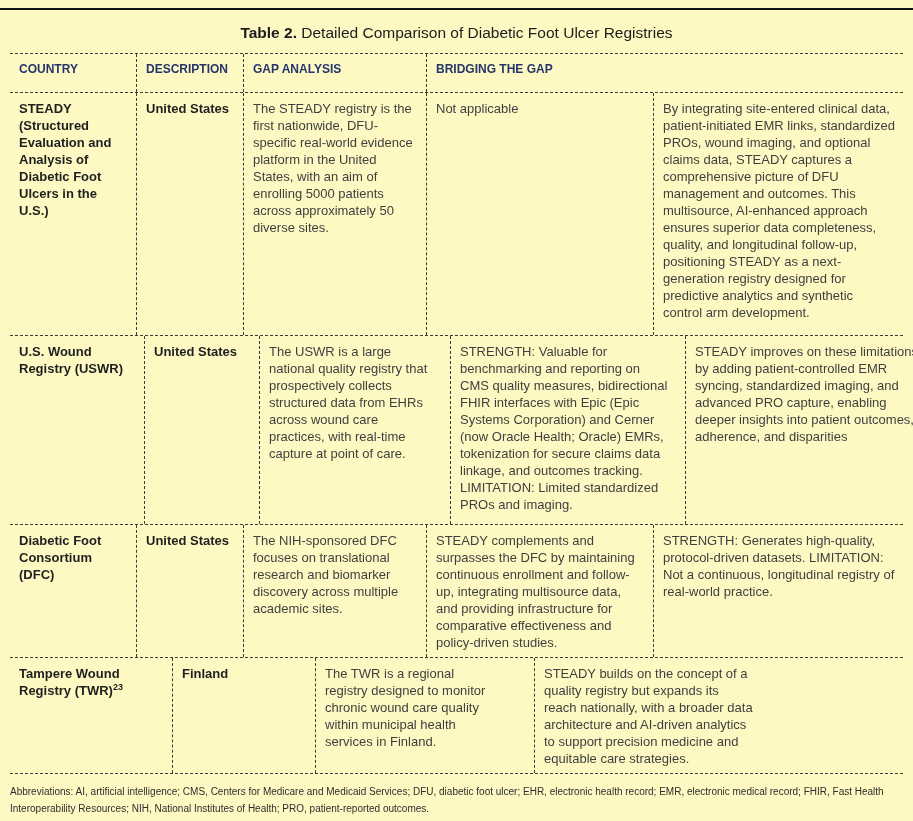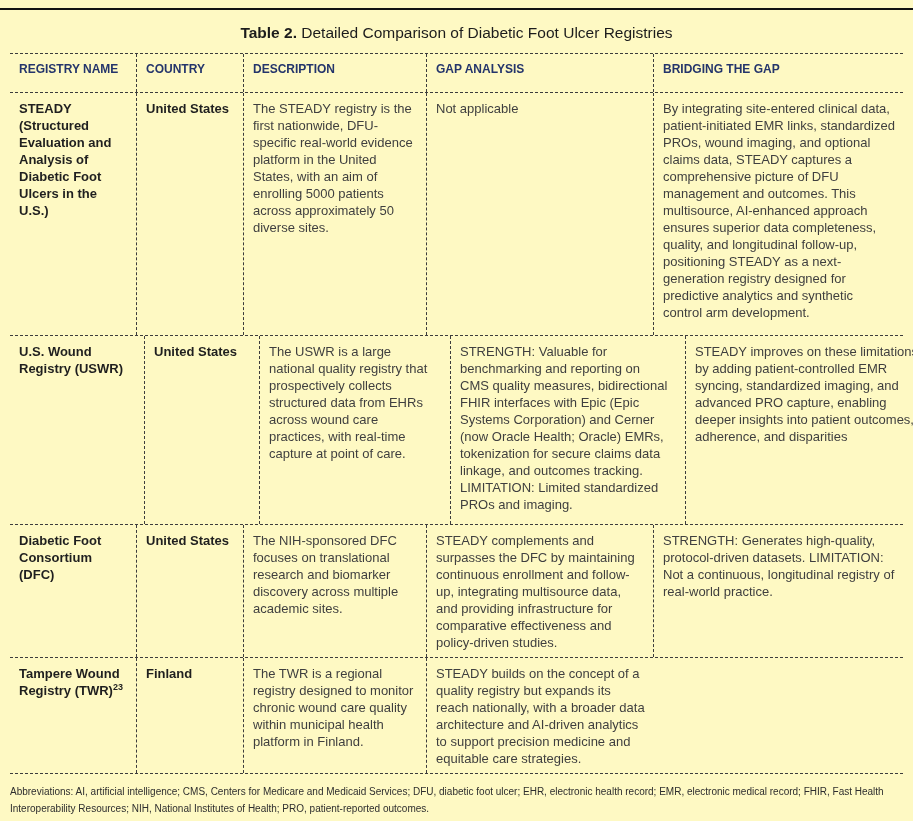--- a/index.html
+++ b/index.html
@@ -65,21 +65,21 @@
     text-transform: uppercase;
     padding-top: 8px;
   }
   .bold-cell {
     font-weight: bold;
     color: #1f1f1f;
   }
   .r1 { min-height: 243px; }
   .r2 { min-height: 189px; gap: 8px; }
   .r3 { min-height: 108px; }
-  .r4 { min-height: 115px; }
+  .r4 { min-height: 115px; gap: 36px; }
   sup.ref {
     font-size: 9px;
     line-height: 0;
     vertical-align: super;
   }
   .footnote {
     margin: 9px 10px 0 10px;
     font-size: 10px;
     line-height: 17px;
     color: #2e2e2e;
@@ -95,21 +95,20 @@
 
 <div class="page">
 
   <div class="top-rule"></div>
 
   <div class="title"><span class="title-label">Table 2.</span><span> Detailed Comparison of Diabetic Foot Ulcer Registries</span></div>
 
   <div class="tbl">
 
     <div class="row header">
-      <div class="cell hcell">REGISTRY NAME</div>
       <div class="cell hcell">COUNTRY</div>
       <div class="cell hcell">DESCRIPTION</div>
       <div class="cell hcell">GAP ANALYSIS</div>
       <div class="cell hcell">BRIDGING THE GAP</div>
     </div>
 
     <div class="row r1">
       <div class="cell bold-cell">STEADY (Structured Evaluation and Analysis of Diabetic Foot Ulcers in the U.S.)</div>
       <div class="cell bold-cell">United States</div>
       <div class="cell">The STEADY registry is the first nationwide, DFU-specific real-world evidence platform in the United States, with an aim of enrolling 5000 patients across approximately 50 diverse sites.</div>
@@ -129,21 +128,21 @@
       <div class="cell bold-cell">Diabetic Foot Consortium (DFC)</div>
       <div class="cell bold-cell">United States</div>
       <div class="cell">The NIH-sponsored DFC focuses on translational research and biomarker discovery across multiple academic sites.</div>
       <div class="cell">STEADY complements and surpasses the DFC by maintaining continuous enrollment and follow-up, integrating multisource data, and providing infrastructure for comparative effectiveness and policy-driven studies.</div>
       <div class="cell">STRENGTH: Generates high-quality, protocol-driven datasets. LIMITATION: Not a continuous, longitudinal registry of real-world practice.</div>
     </div>
 
     <div class="row r4">
       <div class="cell bold-cell"><span>Tampere Wound Registry (TWR)</span><sup class="ref">23</sup></div>
       <div class="cell bold-cell">Finland</div>
-      <div class="cell">The TWR is a regional registry designed to monitor chronic wound care quality within municipal health platform in Finland.</div>
+      <div class="cell">The TWR is a regional registry designed to monitor chronic wound care quality within municipal health services in Finland.</div>
       <div class="cell">STEADY builds on the concept of a quality registry but expands its reach nationally, with a broader data architecture and AI-driven analytics to support precision medicine and equitable care strategies.</div>
     </div>
 
   </div>
 
   <div class="footnote">Abbreviations: AI, artificial intelligence; CMS, Centers for Medicare and Medicaid Services; DFU, diabetic foot ulcer; EHR, electronic health record; EMR, electronic medical record; FHIR, Fast Health Interoperability Resources; NIH, National Institutes of Health; PRO, patient-reported outcomes.</div>
 
   <div class="bottom-rule"></div>
 
 </div>

